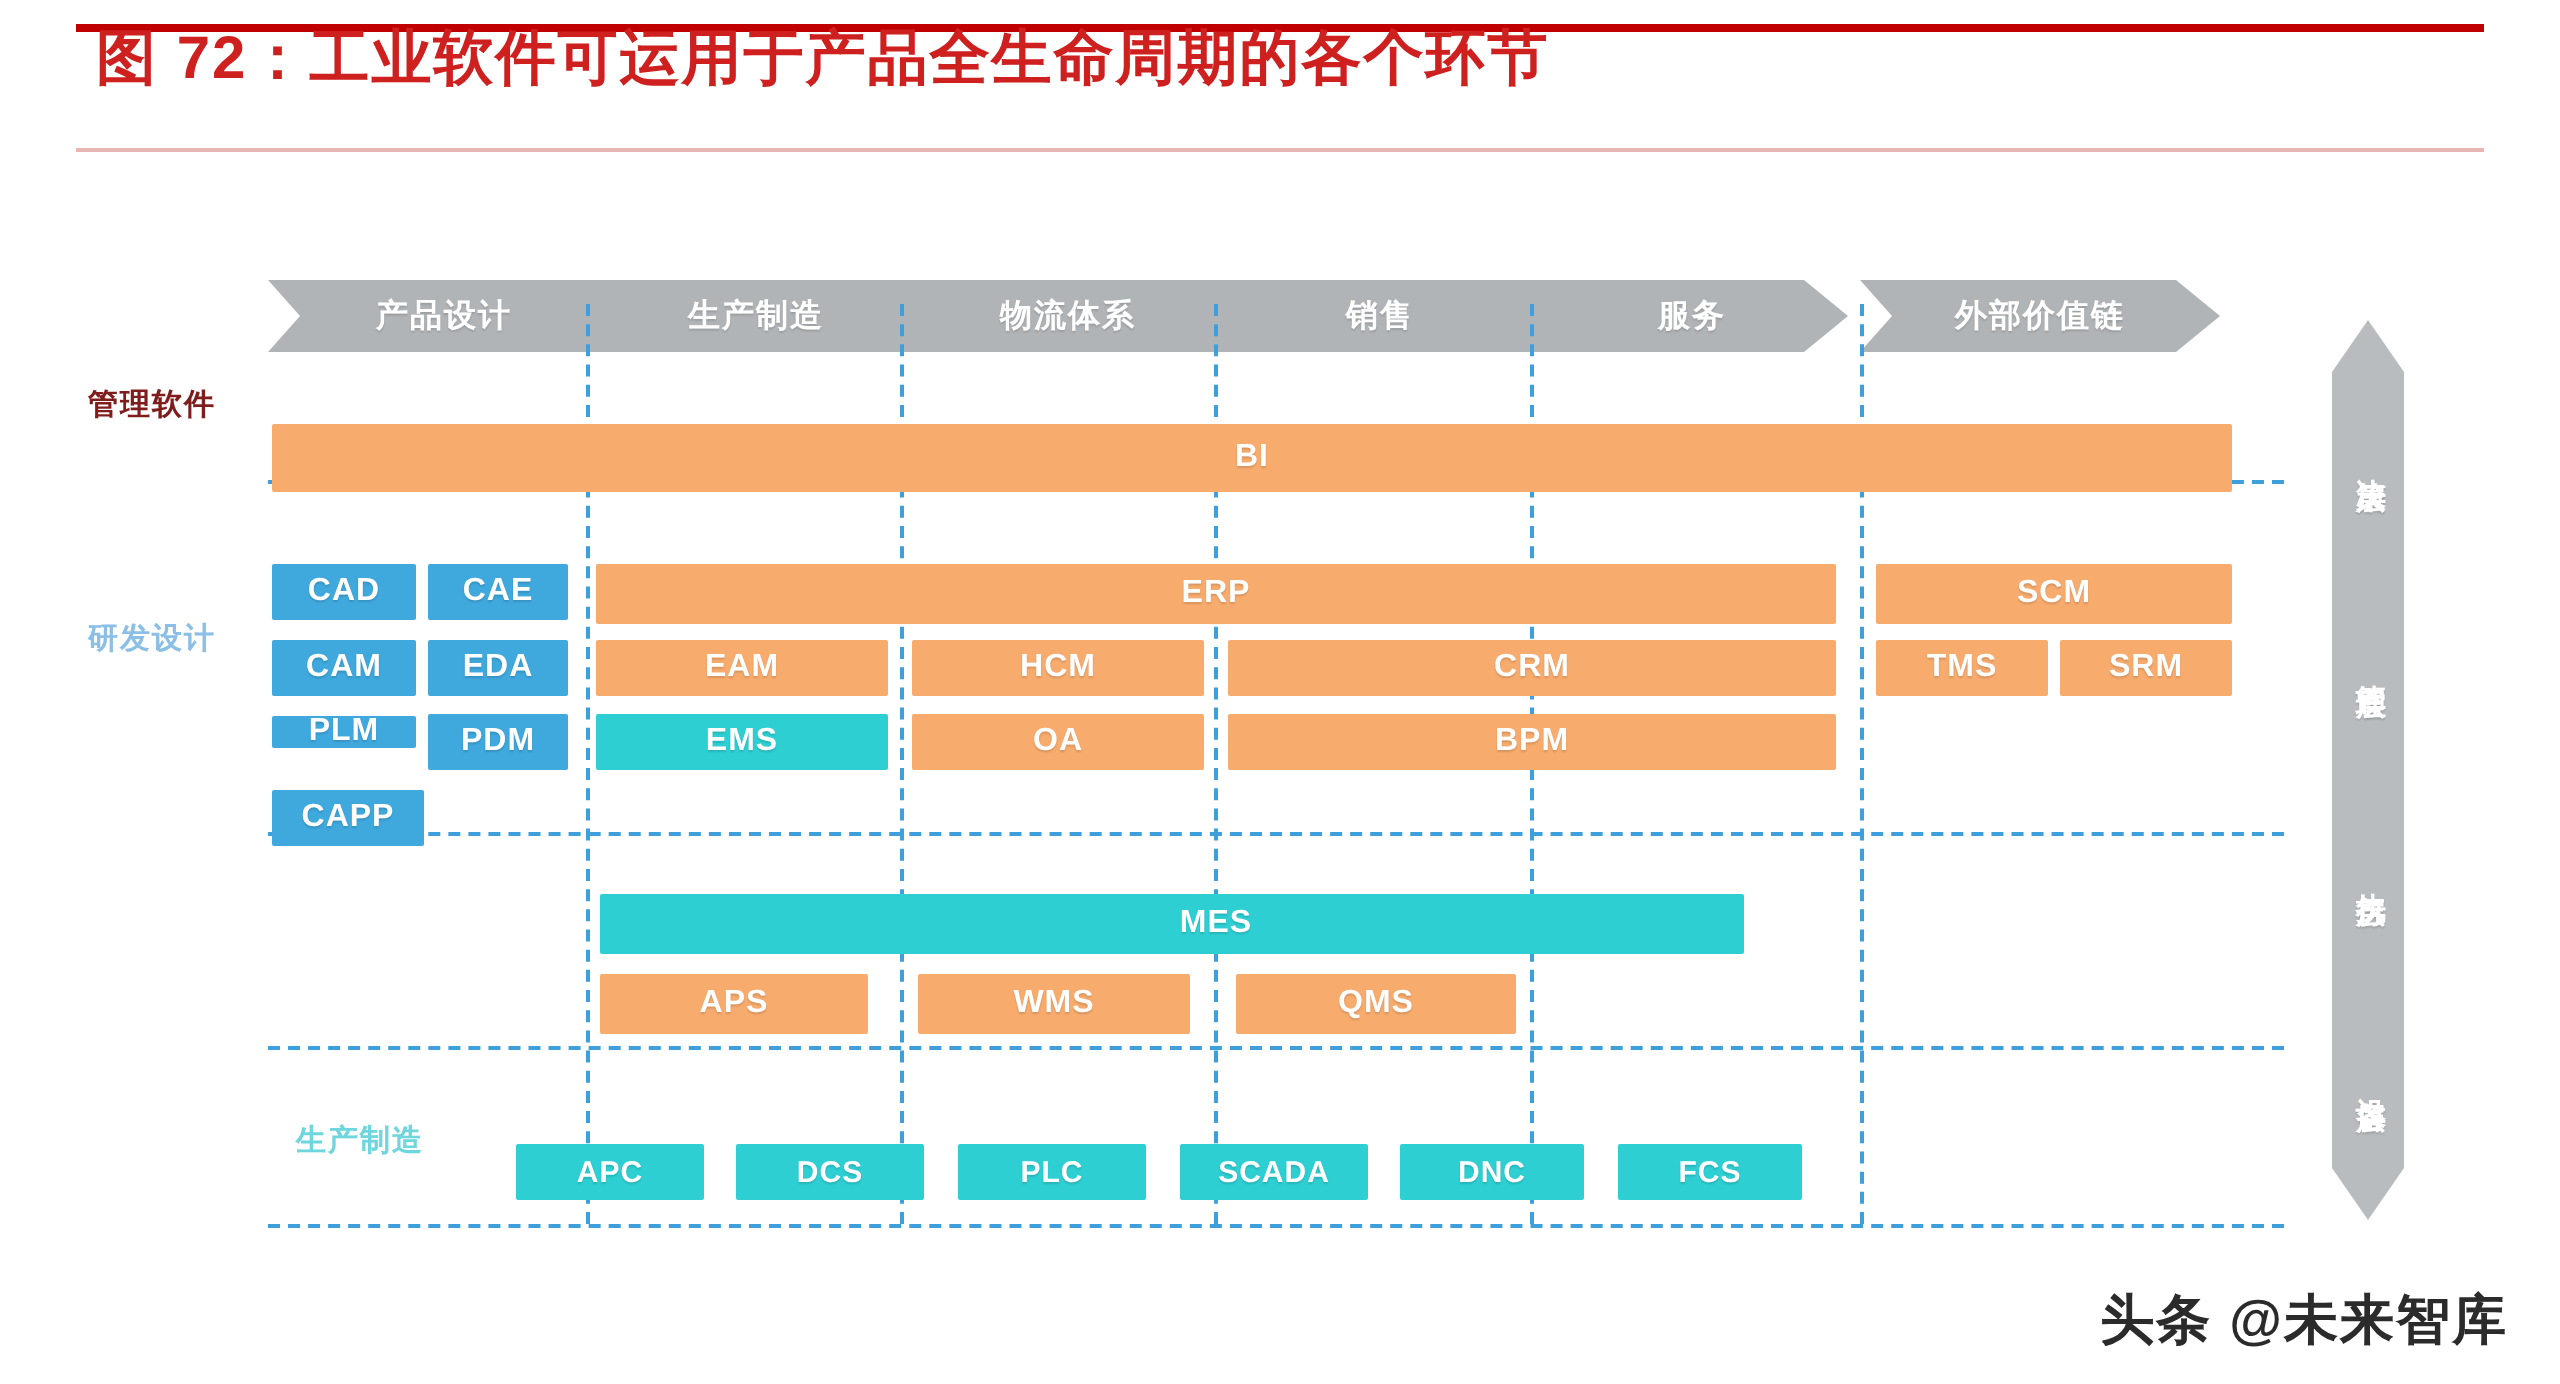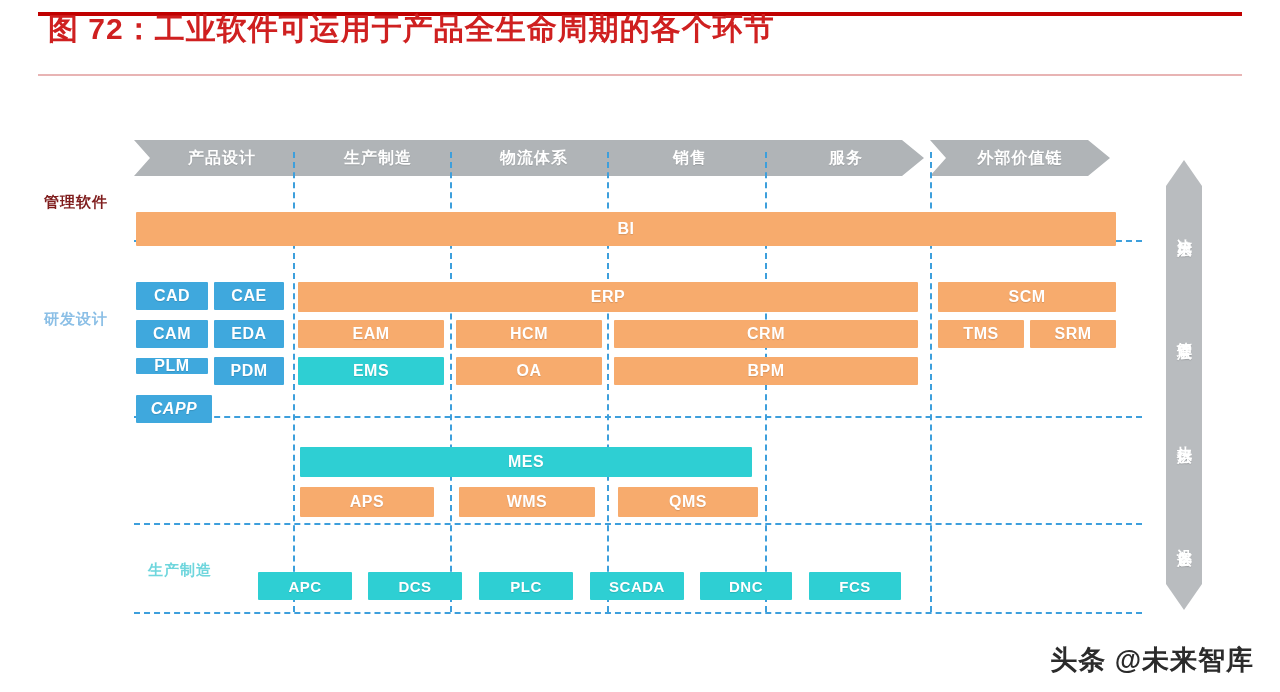--- a/index.html
+++ b/index.html
@@ -197,37 +197,37 @@
   <div class="side-label" id="label-mfg">生产制造</div>
 
   <div class="box orange" style="left:136px; top:196px; width:980px; height:34px;">BI</div>
 
   <div class="box blue" style="left:136px; top:266px; width:72px; height:28px;">CAD</div>
   <div class="box blue" style="left:214px; top:266px; width:70px; height:28px;">CAE</div>
   <div class="box blue" style="left:136px; top:304px; width:72px; height:28px;">CAM</div>
   <div class="box blue" style="left:214px; top:304px; width:70px; height:28px;">EDA</div>
   <div class="box blue" style="left:136px; top:342px; width:72px; height:16px;">PLM</div>
   <div class="box blue" style="left:214px; top:341px; width:70px; height:28px;">PDM</div>
-  <div class="box blue" style="left:136px; top:379px; width:76px; height:28px;font-style:italic;">CAPP</div>
+  <div class="box blue" style="left:136px; top:379px; width:76px; height:28px;">CAPP</div>
 
   <div class="box orange" style="left:298px; top:266px; width:620px; height:30px;">ERP</div>
 
   <div class="box orange" style="left:298px; top:304px; width:146px; height:28px;">EAM</div>
   <div class="box orange" style="left:456px; top:304px; width:146px; height:28px;">HCM</div>
   <div class="box teal" style="left:298px; top:341px; width:146px; height:28px;">EMS</div>
 
   <div class="box orange" style="left:614px; top:304px; width:304px; height:28px;">CRM</div>
   <div class="box orange" style="left:456px; top:341px; width:146px; height:28px;">OA</div>
   <div class="box orange" style="left:614px; top:341px; width:304px; height:28px;">BPM</div>
 
   <div class="box orange" style="left:938px; top:266px; width:178px; height:30px;">SCM</div>
   <div class="box orange" style="left:938px; top:304px; width:86px; height:28px;">TMS</div>
   <div class="box orange" style="left:1030px; top:304px; width:86px; height:28px;">SRM</div>
 
-  <div class="box teal" style="left:300px; top:431px; width:452px; height:30px;">MES</div>
+  <div class="box teal" style="left:300px; top:431px; width:528px; height:30px;padding-left:44px;">MES</div>
   <div class="box orange" style="left:300px; top:471px; width:134px; height:30px;">APS</div>
   <div class="box orange" style="left:459px; top:471px; width:136px; height:30px;">WMS</div>
   <div class="box orange" style="left:618px; top:471px; width:140px; height:30px;">QMS</div>
 
   <div class="box teal small" style="left:258px; top:556px; width:94px; height:28px;">APC</div>
   <div class="box teal small" style="left:368px; top:556px; width:94px; height:28px;">DCS</div>
   <div class="box teal small" style="left:479px; top:556px; width:94px; height:28px;">PLC</div>
   <div class="box teal small" style="left:590px; top:556px; width:94px; height:28px;">SCADA</div>
   <div class="box teal small" style="left:700px; top:556px; width:92px; height:28px;">DNC</div>
   <div class="box teal small" style="left:809px; top:556px; width:92px; height:28px;">FCS</div>

